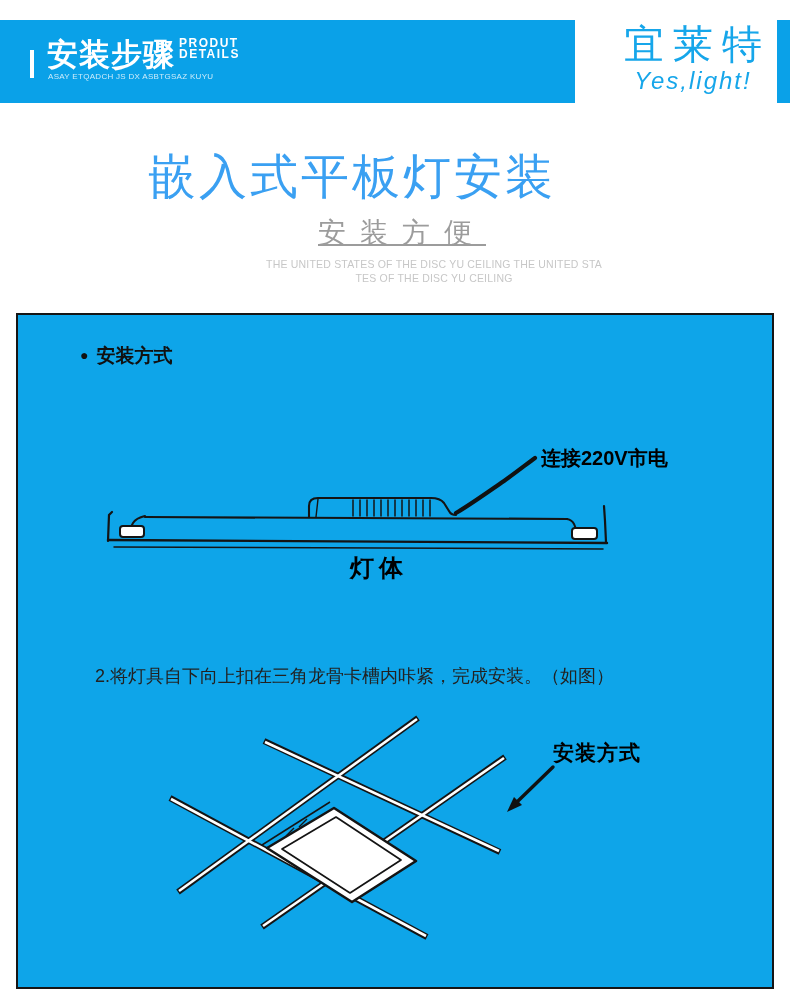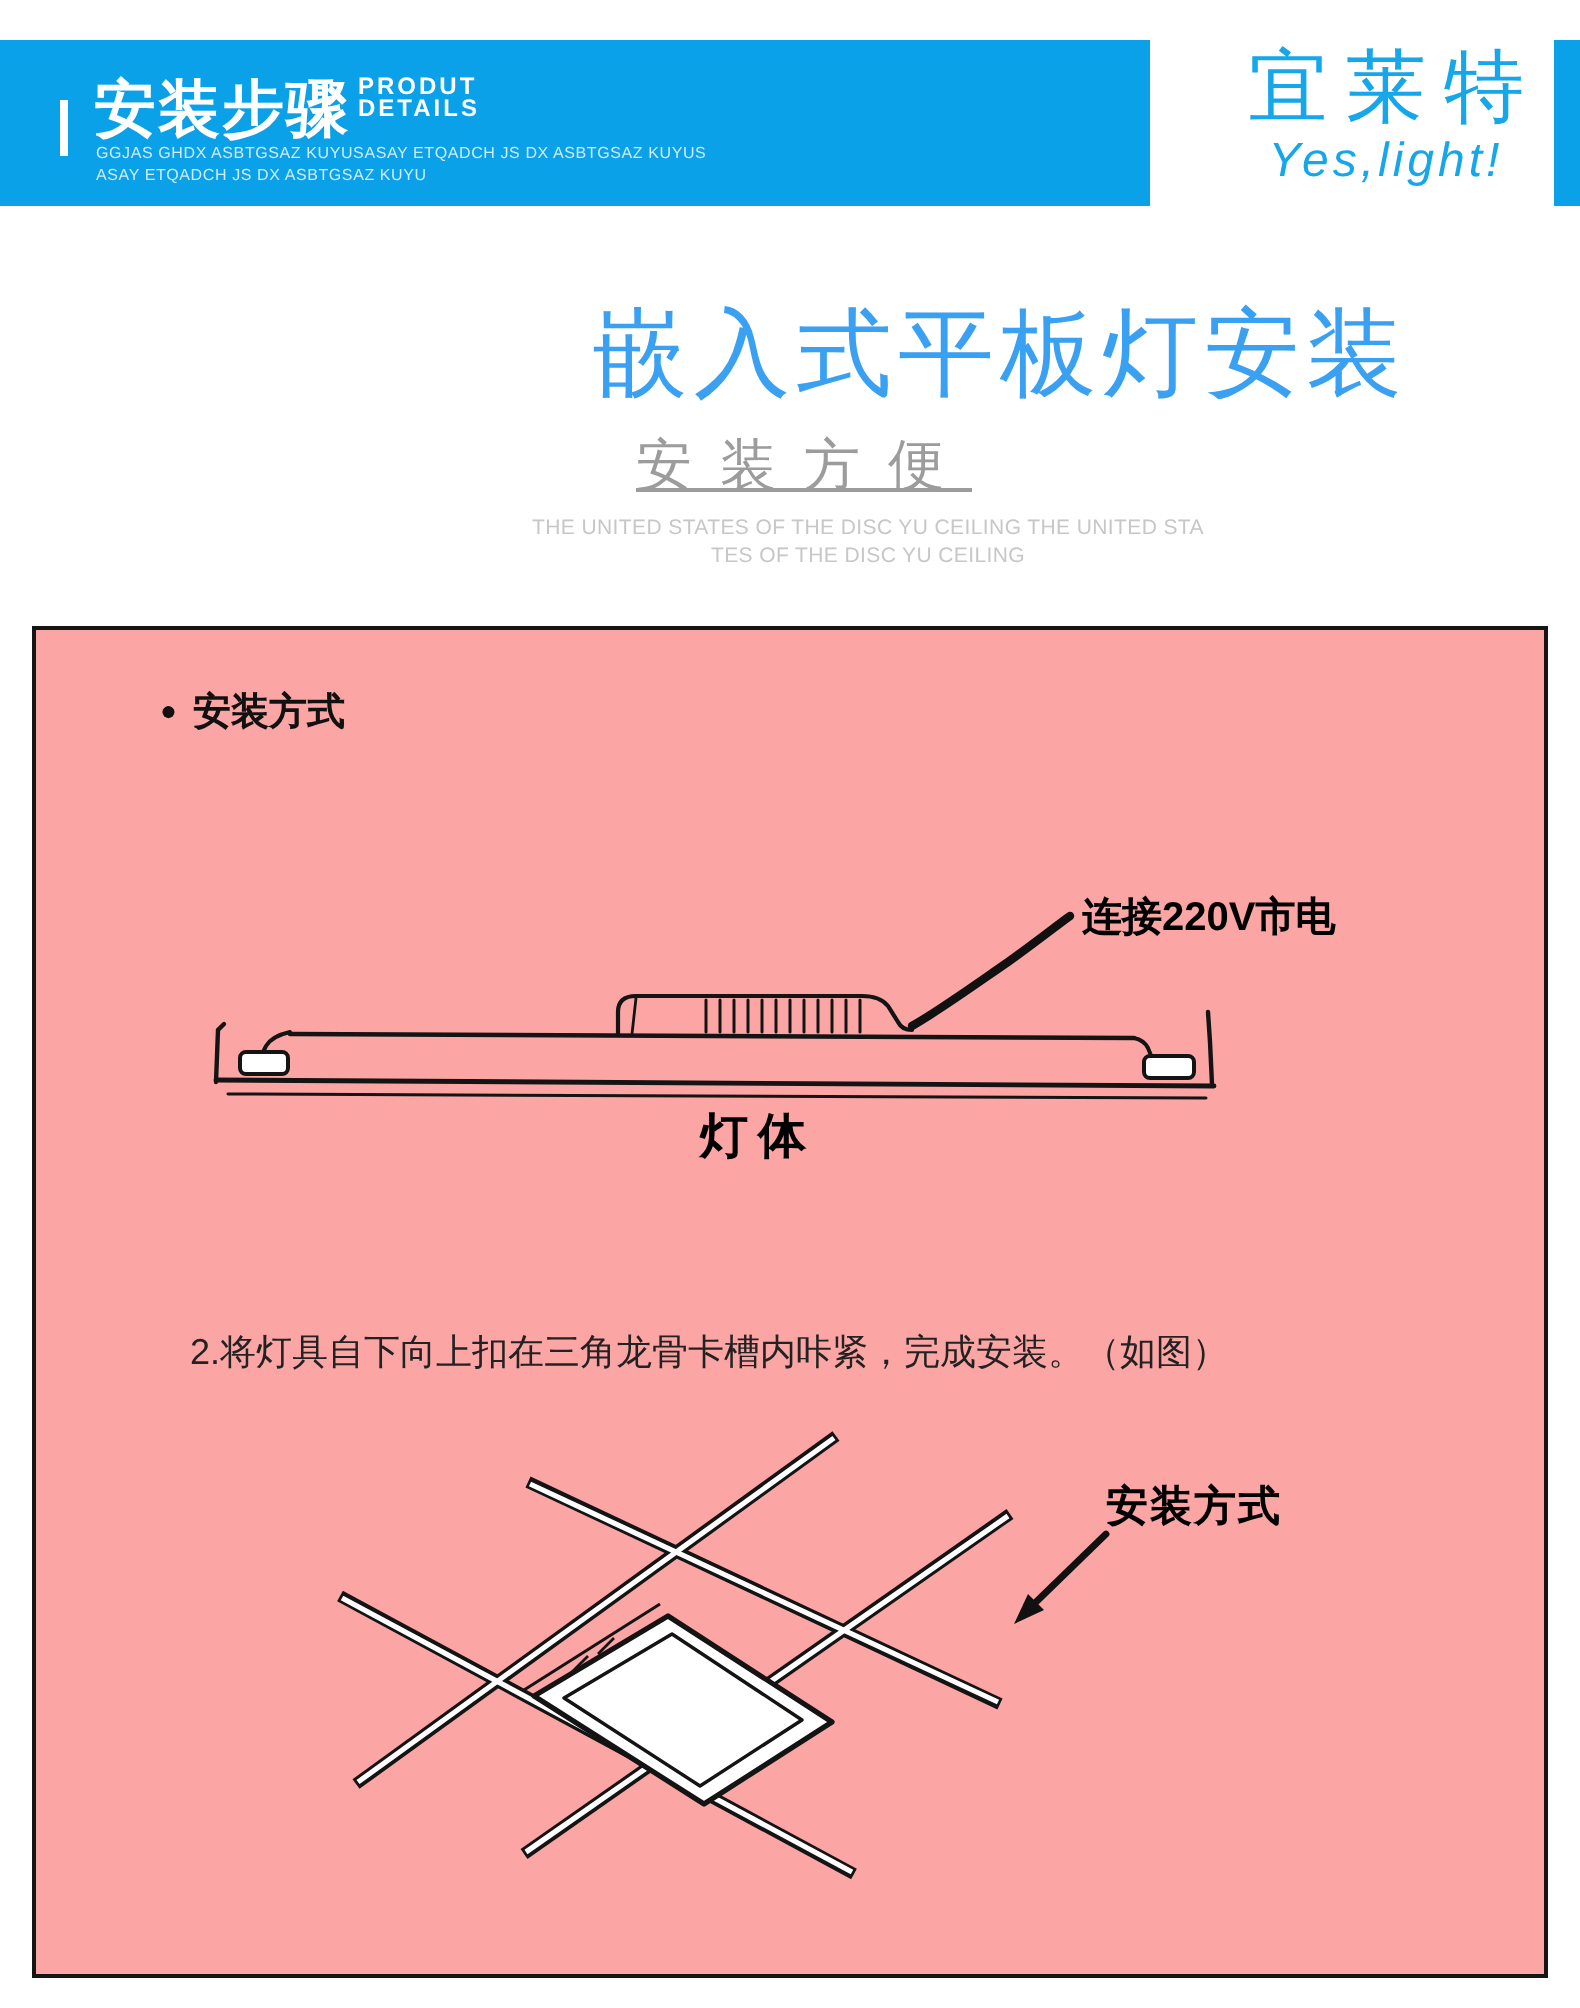--- a/index.html
+++ b/index.html
@@ -12,26 +12,26 @@
   .band-right{left:777px;top:20px;width:13px;height:83px;}
   .accent-bar{left:30px;top:50px;width:4px;height:28px;background:#fff;}
   .hdr-title{left:47px;top:34px;font-size:31px;font-weight:bold;color:#fff;letter-spacing:1px;white-space:nowrap;}
   .hdr-en{left:179px;top:38px;color:#fff;font-size:12px;line-height:11px;letter-spacing:1.5px;font-weight:bold;}
   .hdr-fine{left:48px;top:71px;font-size:8px;line-height:11px;color:rgba(255,255,255,0.8);letter-spacing:0.3px;white-space:nowrap;}
   .brand{left:575px;top:20px;width:236px;height:83px;text-align:center;}
   .brand-cn{font-size:40px;letter-spacing:9px;text-indent:9px;line-height:46px;margin-top:1px;white-space:nowrap;}
   .brand-slogan{font-size:24px;font-style:italic;letter-spacing:2px;line-height:28px;white-space:nowrap;}
 
   
-  .hero-title{left:0;top:145px;width:704px;text-align:right;font-size:48px;letter-spacing:3px;font-weight:400;white-space:nowrap;}
+  .hero-title{left:0;top:145px;width:704px;text-align:center;font-size:48px;letter-spacing:3px;font-weight:400;white-space:nowrap;}
   .hero-sub{left:0;top:214px;width:790px;text-align:center;font-size:28px;color:#9c9c9c;letter-spacing:14px;text-indent:14px;white-space:nowrap;text-decoration:underline;}
   .hero-cap{left:0;top:257px;width:790px;text-align:center;font-size:10.5px;line-height:14px;color:#c7c7c7;letter-spacing:0.2px;padding-left:39px;}
 
   
-  .main-box{left:16px;top:313px;width:754px;height:672px;border:2px solid #151515;background:#fca5a5;}
+  .main-box{left:16px;top:313px;width:754px;height:672px;border:2px solid #151515;background:#0ea5e9;}
   .sec-head{left:62px;top:28px;font-size:19px;font-weight:bold;color:#111;white-space:nowrap;}
   .sec-head .dot{font-size:14px;margin-right:8px;vertical-align:2px;}
   .step{font-size:18px;color:#222;white-space:nowrap;}
   .step1{left:85px;top:67px;}
   .step2{left:77px;top:349px;}
   .fig{z-index:1;}
   .fig-label{font-weight:bold;color:#000;white-space:nowrap;z-index:2;}
   .wire-label{left:523px;top:130px;font-size:20px;}
   .body-label{left:332px;top:237px;font-size:24px;letter-spacing:5px;}
   .grid-label{left:535px;top:424px;font-size:21px;letter-spacing:1px;}
@@ -41,21 +41,20 @@
 
 <div class="abs band" style="background:#0aa1e8;">
   <div class="abs accent-bar" style="left:30px;top:30px;"></div>
 </div>
 <div class="abs hdr-title">安装步骤</div>
 <div class="abs hdr-en">
   <div>PRODUT</div>
   <div>DETAILS</div>
 </div>
 <div class="abs hdr-fine">
-  <div>GGJAS GHDX ASBTGSAZ KUYUSASAY ETQADCH JS  DX ASBTGSAZ KUYUS</div>
   <div>ASAY ETQADCH JS DX ASBTGSAZ KUYU</div>
 </div>
 <div class="abs brand">
   <div class="brand-cn" style="color:#16a6ea;">宜莱特</div>
   <div class="brand-slogan" style="color:#16a6ea;">Yes,light!</div>
 </div>
 <div class="abs band-right" style="background:#0aa1e8;"></div>
 
 <div class="abs hero-title" style="color:#3aa0f2;">嵌入式平板灯安装</div>
 <div class="abs hero-sub">安装方便</div>

